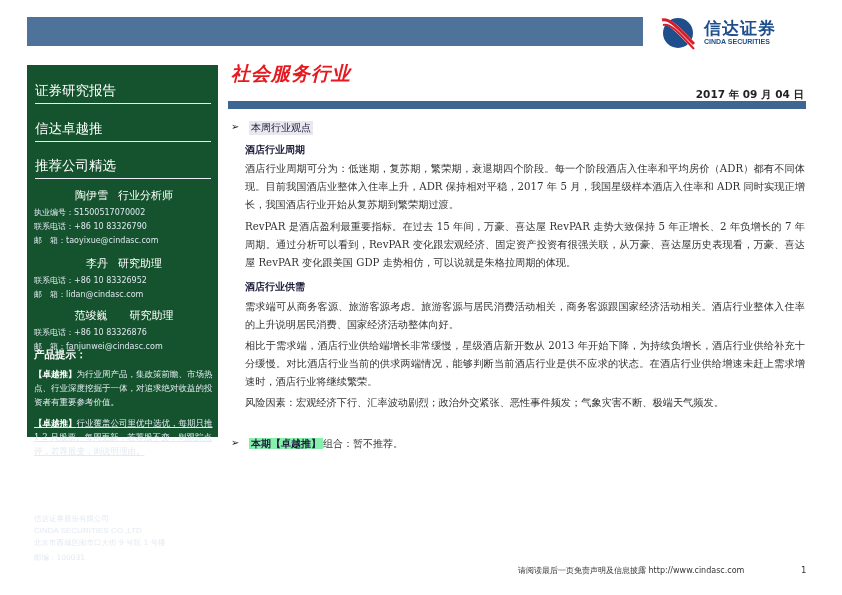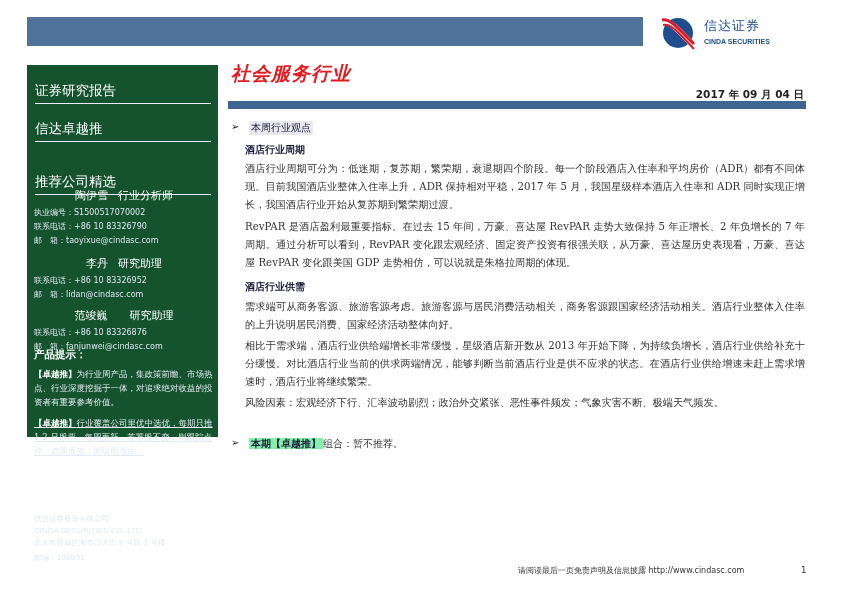--- a/index.html
+++ b/index.html
@@ -1,21 +1,21 @@
 <!DOCTYPE html>
 <html><head>
 <meta charset="utf-8">
 <style>
   html, body { margin:0; padding:0; }
   body { width:842px; height:595px; background:#fff; position:relative; overflow:hidden;
          font-family:"DejaVu Sans", sans-serif; color:#333; }
   .top-bar { position:absolute; left:27px; top:17px; width:616px; height:29px; background:#4e7299; }
   .logo { position:absolute; left:660px; top:16px; width:150px; height:34px; }
   .logo-mark { position:absolute; left:0; top:0; width:36px; height:34px; }
-  .logo-cn { position:absolute; left:44px; top:1px; font-size:13px; font-weight:normal; color:#1e4f8c; letter-spacing:1px; white-space:nowrap; }
+  .logo-cn { position:absolute; left:44px; top:1px; font-size:17px; font-weight:bold; color:#1e4f8c; letter-spacing:1px; white-space:nowrap; }
   .logo-en { position:absolute; left:44px; top:22px; font-size:7px; font-weight:bold; color:#1e4f8c; white-space:nowrap; font-family:"Liberation Sans", sans-serif; }
 
   .sidebar { position:absolute; left:27px; top:57px; width:191px; height:372px; background:#14532d; color:#fff;margin-top:8px; }
   .nav-item { position:absolute; left:8px; width:176px; border-bottom:1px solid #e8eef5; font-size:13.5px; padding-bottom:3px; color:#fff; }
   .contacts { position:absolute; left:7px; top:180px; width:180px; font-size:8px; color:#dfe7f0; }
   .person { font-weight:normal; color:#fff; font-size:11px; margin-top:6px; margin-bottom:3px;text-align:center; }
   .person .role { margin-left:10px; }
   .cline { line-height:14px; white-space:nowrap; font-family:"DejaVu Sans", sans-serif; }
   .tips-title { position:absolute; left:7px; top:283px; font-size:10.5px; font-weight:bold; color:#fff; }
   .tip { position:absolute; left:7px; width:180px; font-size:8.5px; line-height:14px; color:#e3eaf2; font-family:"DejaVu Serif", serif; }
@@ -48,21 +48,21 @@
     <path d="M2 4 C10 2, 18 12, 34 28" stroke="#d81e2a" stroke-width="3" fill="none"></path>
     <path d="M3 9 C11 7, 19 17, 34 33" stroke="#d81e2a" stroke-width="2" fill="none"></path>
   </svg>
   <span class="logo-cn">信达证券</span>
   <span class="logo-en">CINDA SECURITIES</span>
 </div>
 
 <div class="sidebar">
   <div class="nav-item" style="top:17px;">证券研究报告</div>
   <div class="nav-item" style="top:55px;">信达卓越推</div>
-  <div class="nav-item" style="top:108px;font-family:Liberation Serif, serif;">推荐公司精选</div>
+  <div class="nav-item" style="top:92px;font-family:Liberation Serif, serif;">推荐公司精选</div>
 
   <div class="contacts" style="top:117px;">
     <div class="person"><span>陶伊雪</span><span class="role">行业分析师</span></div>
     <div class="cline">执业编号：S1500517070002</div>
     <div class="cline">联系电话：+86 10 83326790</div>
     <div class="cline">邮　箱：taoyixue@cindasc.com</div>
 
     <div class="person" style="margin-top:8px;"><span>李丹</span><span class="role">研究助理</span></div>
     <div class="cline">联系电话：+86 10 83326952</div>
     <div class="cline">邮　箱：lidan@cindasc.com</div>

